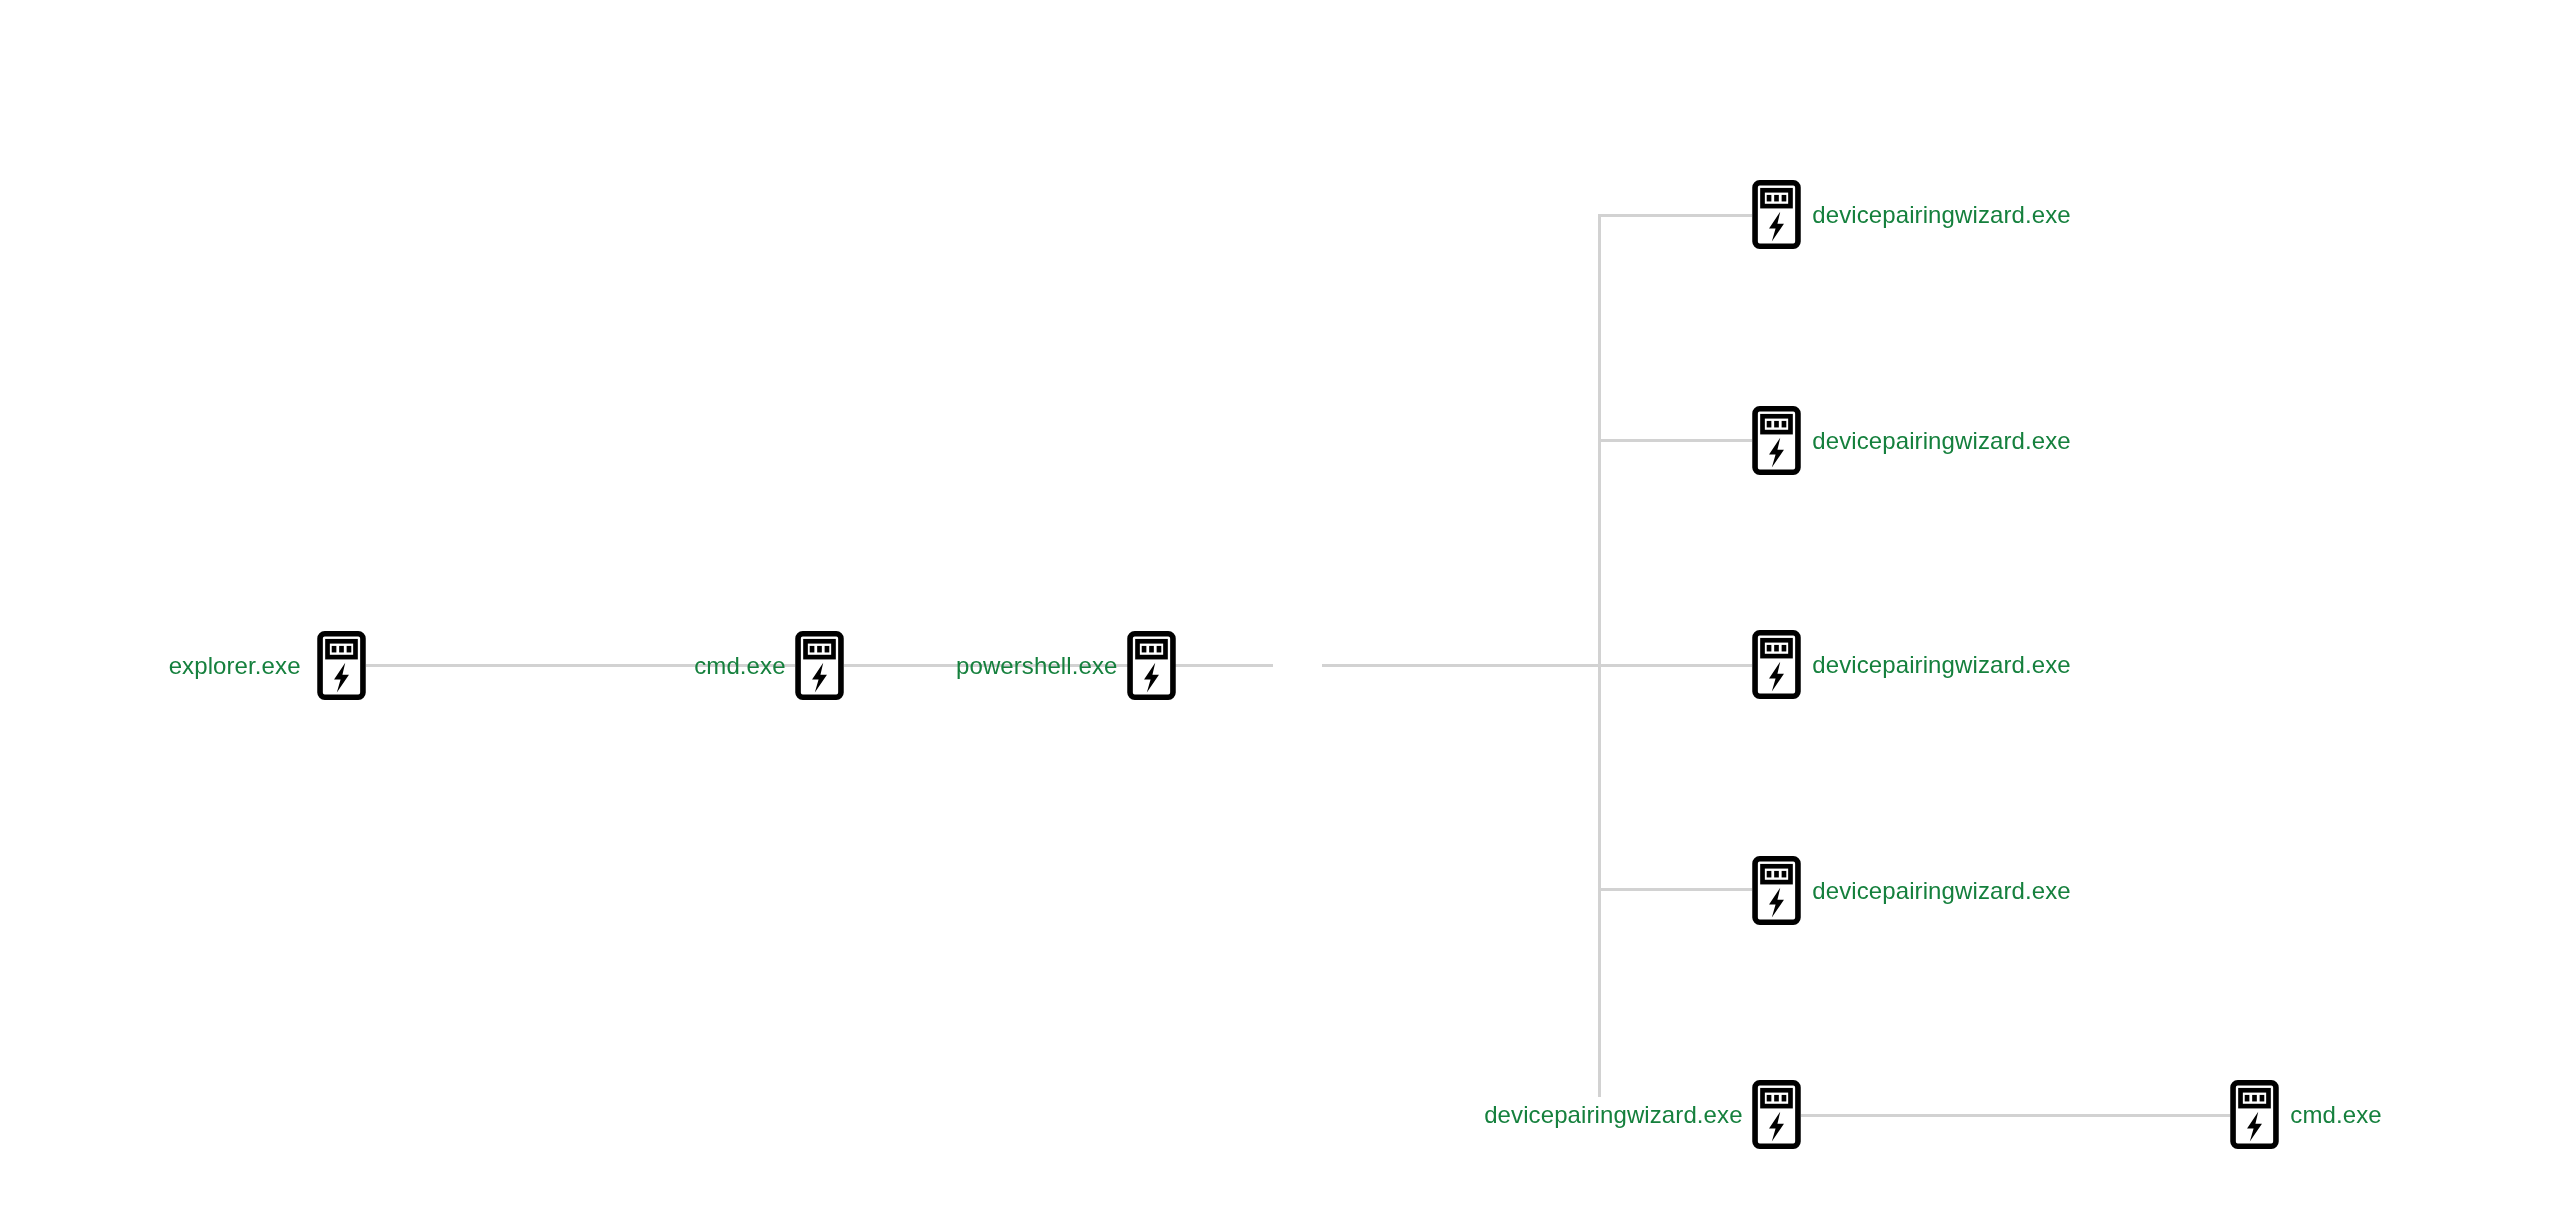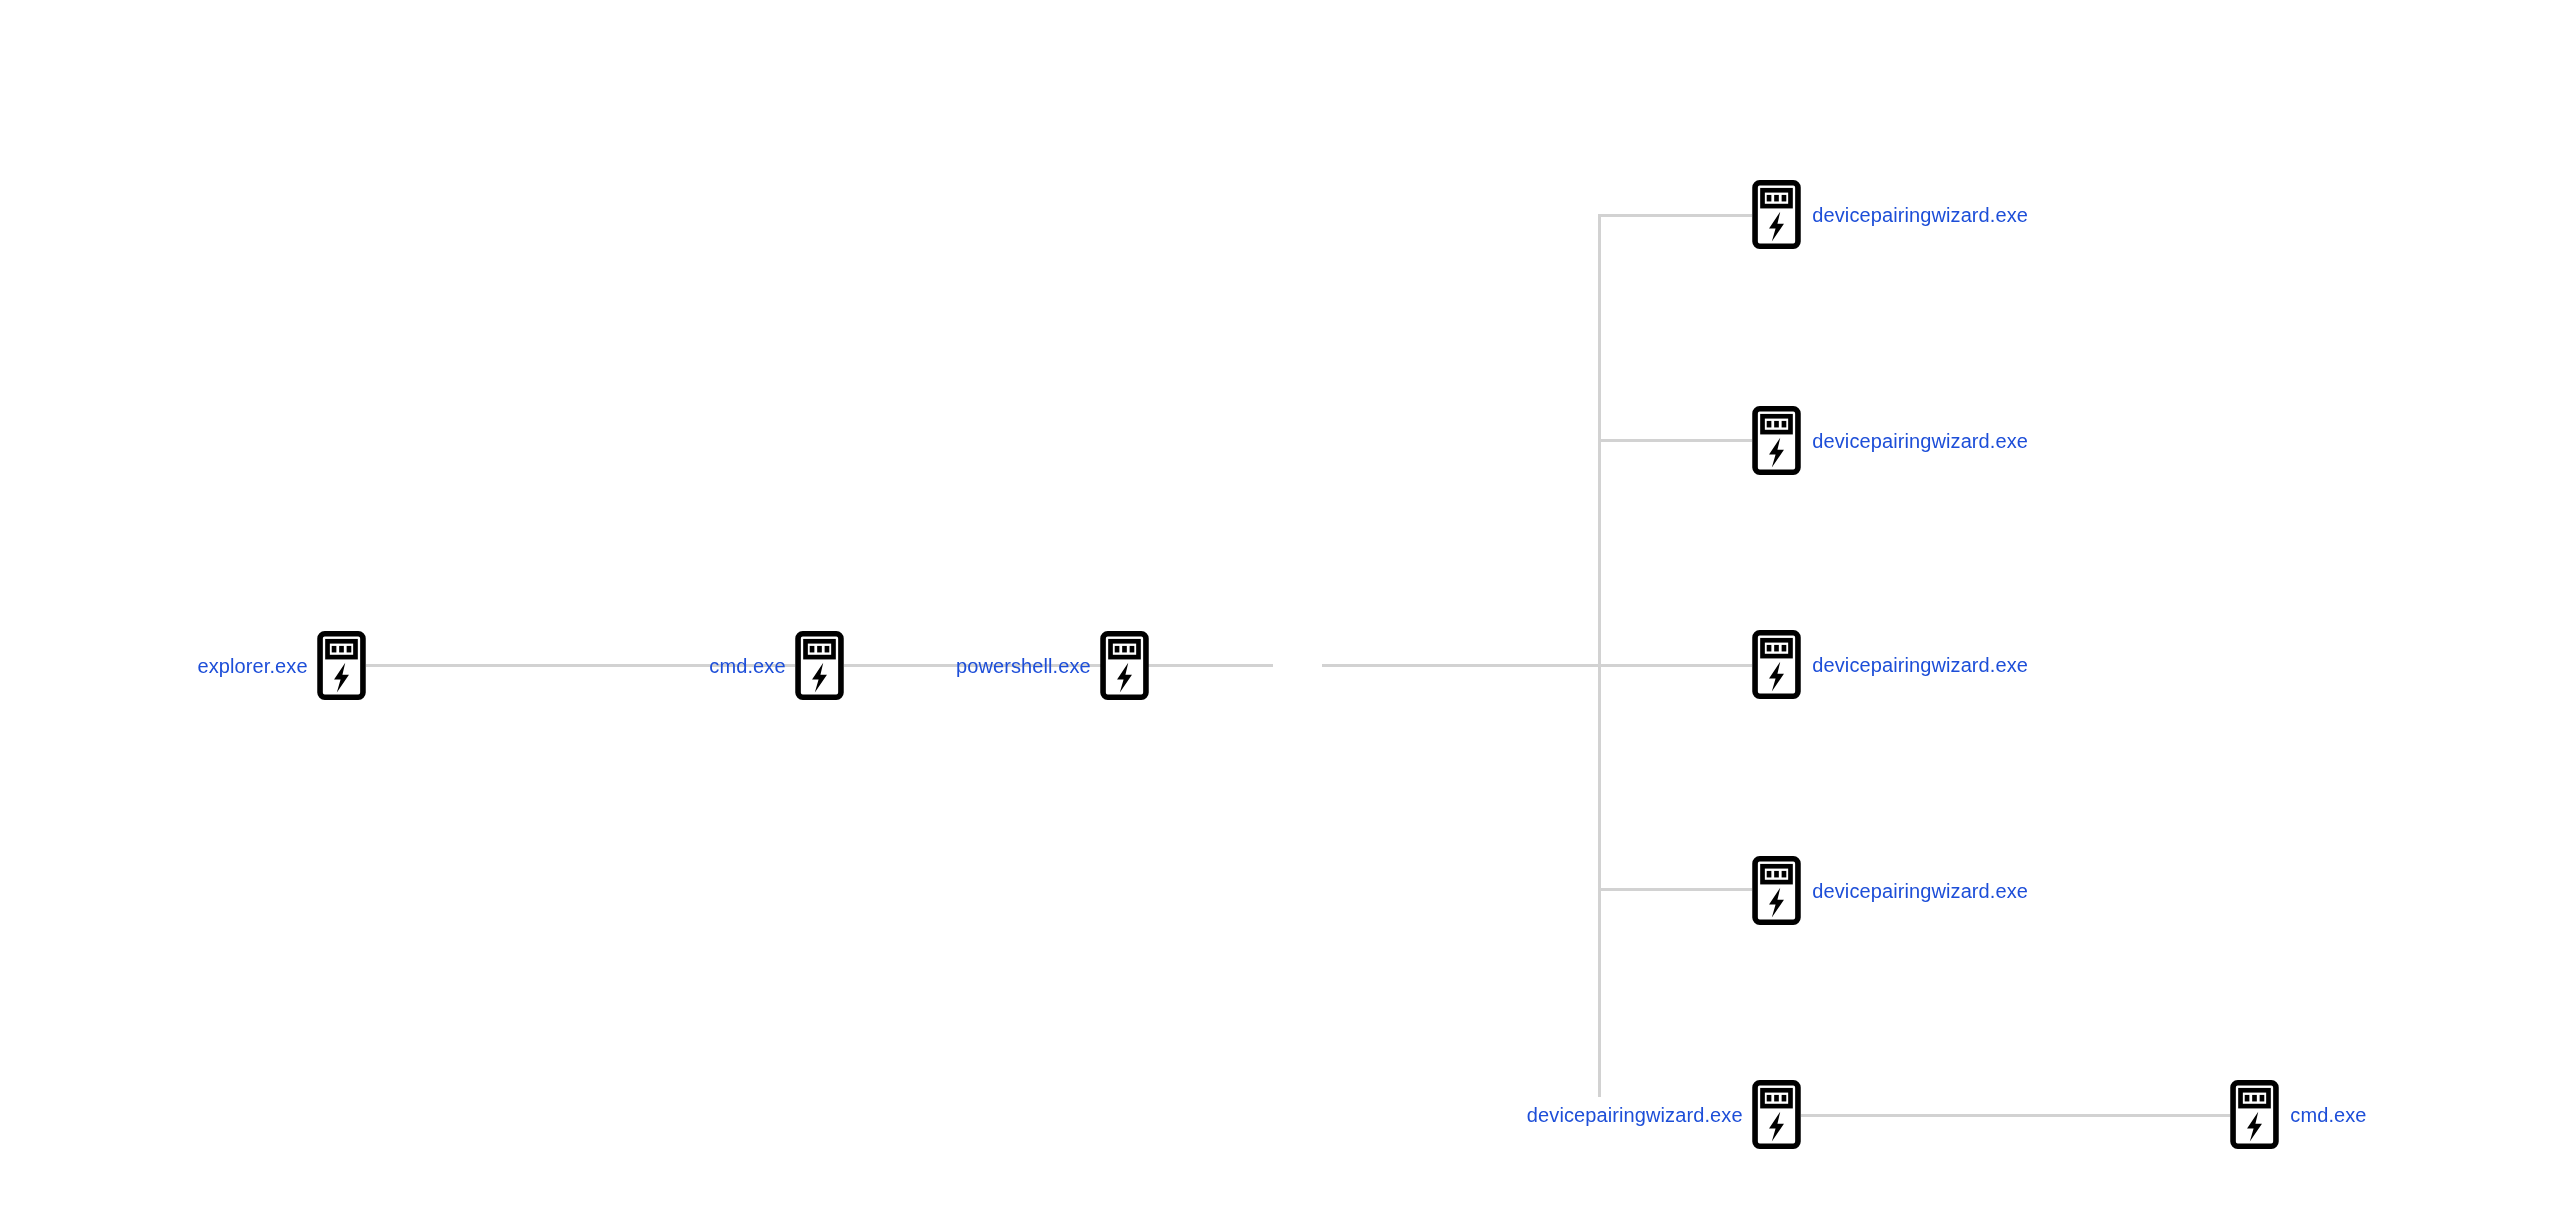--- a/index.html
+++ b/index.html
@@ -31,22 +31,22 @@
   }
 
   
   .node {
     position: absolute;
     display: flex;
     align-items: center;
     white-space: nowrap;
   }
   .node-label {
-    font-size: 20px;
-    color: #1d4ed8;
+    font-size: 24px;
+    color: #15803d;
     letter-spacing: 0.1px;
     line-height: 1;
   }
   .node.label-left .node-label { margin-right: 9.4px; }
   .node.label-right .node-label { margin-left: 11.3px; }
 
   .proc-icon {
     width: 49px;
     height: 69px;
     flex: 0 0 auto;
@@ -67,21 +67,21 @@
   <div class="edge-v" style="left:1598px; top:214px; height:883px;"></div>
 
   <div class="edge-h" style="left:1598px; top:214px; width:154px;"></div>
 
   <div class="edge-h" style="left:1598px; top:439px; width:154px;"></div>
 
   <div class="edge-h" style="left:1598px; top:888px; width:154px;"></div>
 
   <div class="edge-h" style="left:1801px; top:1114px; width:429px;"></div>
 
-  <div class="node label-left" style="left:0px; top:631px; width:366px; justify-content:flex-end;">
+  <div class="node label-left" style="left:0px; top:631px; width:366px; justify-content:flex-end;gap:7px;">
     <span class="node-label">explorer.exe</span>
     <svg class="proc-icon" viewBox="0 0 52 74" xmlns="http://www.w3.org/2000/svg">
       <rect x="3" y="3" width="46" height="68" rx="5" ry="5" fill="#ffffff" stroke="#000000" stroke-width="6"></rect>
       <rect x="11" y="11" width="30" height="17" fill="#ffffff" stroke="#000000" stroke-width="5"></rect>
       <rect x="15.5" y="16" width="5" height="7" fill="#000000"></rect>
       <rect x="23.5" y="16" width="5" height="7" fill="#000000"></rect>
       <rect x="31.5" y="16" width="5" height="7" fill="#000000"></rect>
       <path d="M30 34 L18 52 L25 52 L21 66 L34 47 L27 47 Z" fill="#000000"></path>
     </svg>
   </div>

